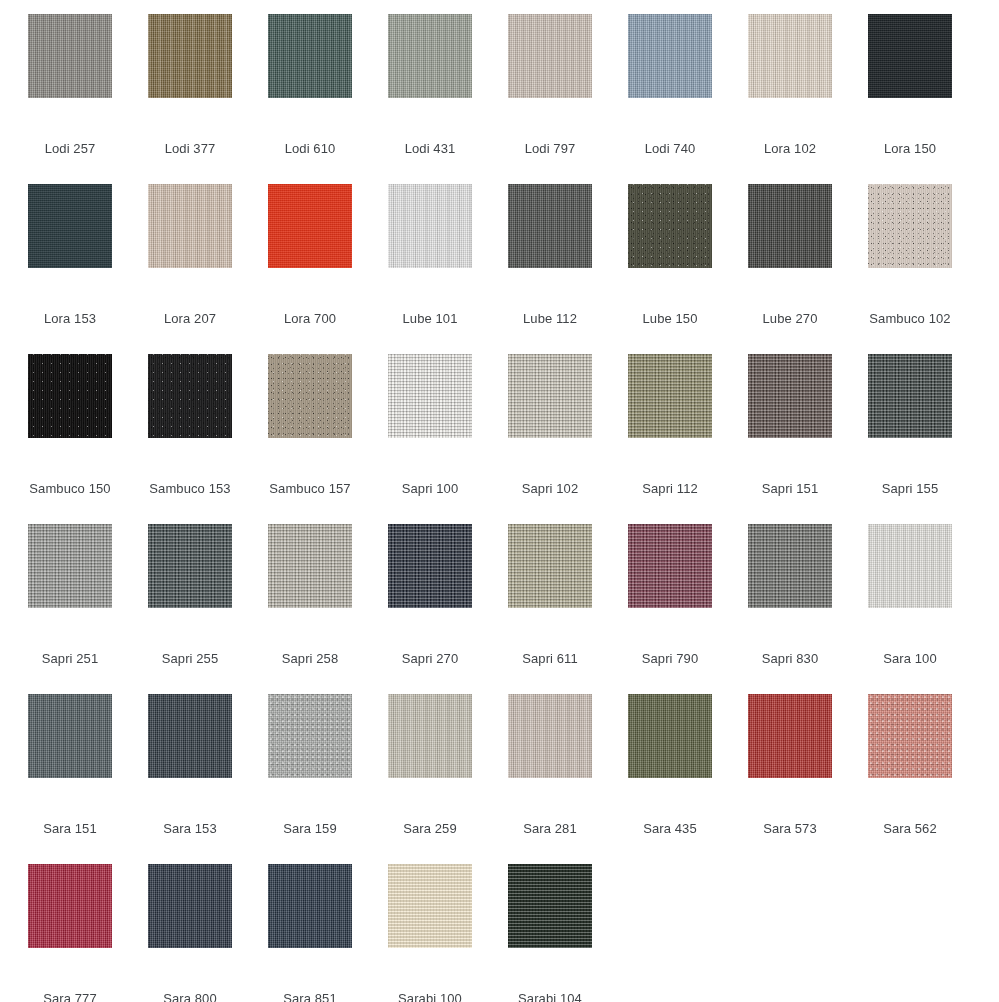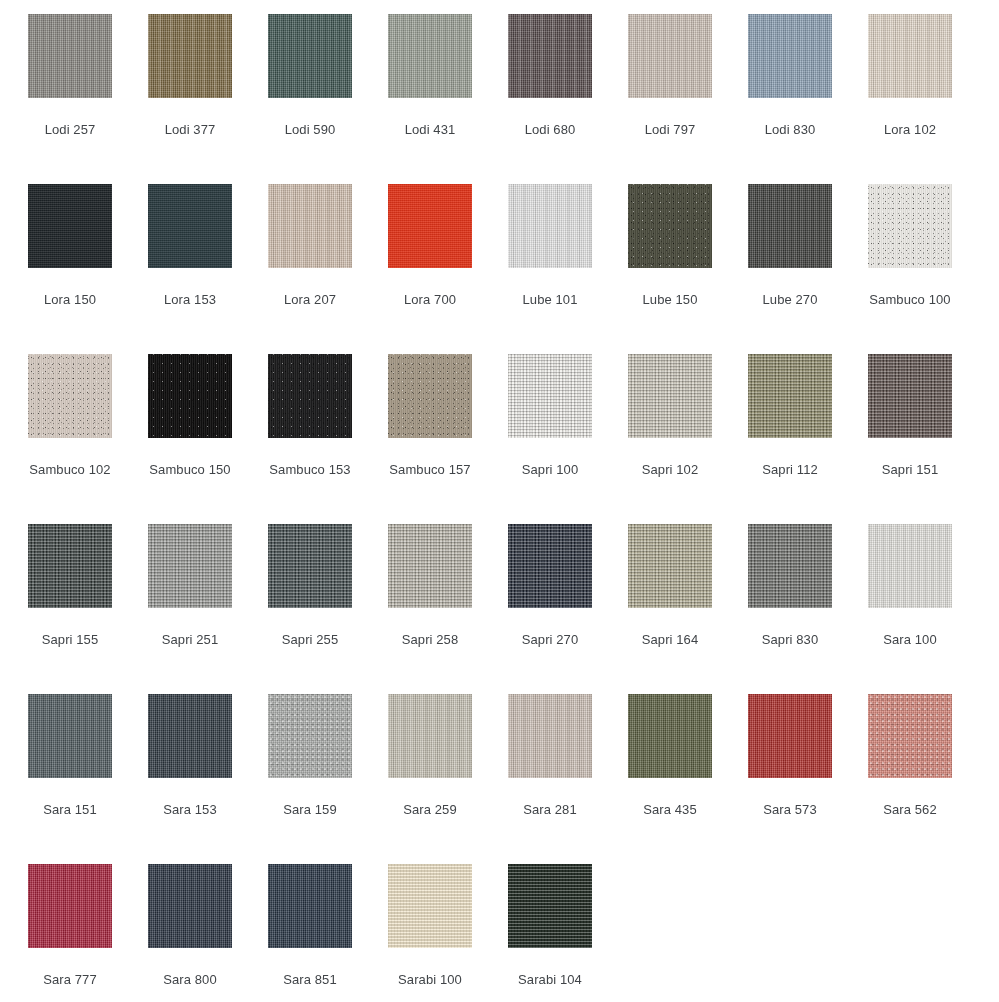--- a/index.html
+++ b/index.html
@@ -169,21 +169,21 @@
     background-position: 0 0, 2px 3px, 0 0;
   }
   .tex-mottle::after {
     background-image:
       repeating-linear-gradient(0deg,
         rgba(255,255,255,0.10) 0px, rgba(255,255,255,0.10) 1px,
         rgba(0,0,0,0.08) 1px,       rgba(0,0,0,0.08) 2px);
   }
 
   .swatch-label {
-    margin-top: 25px;
+    margin-top: 44px;
     font-size: 13px;
     line-height: 14px;
     color: #404448;
     text-align: center;
     white-space: nowrap;
     letter-spacing: 0.1px;
   }
 </style>
 </head>
 <body>
@@ -192,37 +192,33 @@
     <div class="swatch-cell">
       <div class="swatch-chip tex-linen" style="background-color: rgb(138, 135, 130);"></div>
       <div class="swatch-label">Lodi 257</div>
     </div>
     <div class="swatch-cell">
       <div class="swatch-chip tex-slub" style="background-color: rgb(122, 103, 65);"></div>
       <div class="swatch-label">Lodi 377</div>
     </div>
     <div class="swatch-cell">
       <div class="swatch-chip tex-linen" style="background-color: rgb(61, 84, 80);"></div>
-      <div class="swatch-label">Lodi 590</div>
+      <div class="swatch-label">Lodi 610</div>
     </div>
     <div class="swatch-cell">
       <div class="swatch-chip tex-linen" style="background-color: rgb(155, 161, 150);"></div>
       <div class="swatch-label">Lodi 431</div>
     </div>
     <div class="swatch-cell">
-      <div class="swatch-chip tex-slub" style="background-color: rgb(85, 73, 74);"></div>
-      <div class="swatch-label">Lodi 680</div>
-    </div>
-    <div class="swatch-cell">
       <div class="swatch-chip tex-linen" style="background-color: rgb(207, 194, 184);"></div>
       <div class="swatch-label">Lodi 797</div>
     </div>
     <div class="swatch-cell">
       <div class="swatch-chip tex-linen" style="background-color: rgb(139, 160, 180);"></div>
-      <div class="swatch-label">Lodi 830</div>
+      <div class="swatch-label">Lodi 740</div>
     </div>
     <div class="swatch-cell">
       <div class="swatch-chip tex-slub" style="background-color: rgb(222, 210, 196);"></div>
       <div class="swatch-label">Lora 102</div>
     </div>
     <div class="swatch-cell">
       <div class="swatch-chip tex-plain" style="background-color: rgb(29, 35, 38);"></div>
       <div class="swatch-label">Lora 150</div>
     </div>
     <div class="swatch-cell">
@@ -235,32 +231,32 @@
     </div>
     <div class="swatch-cell">
       <div class="swatch-chip tex-plain" style="background-color: rgb(224, 51, 24);"></div>
       <div class="swatch-label">Lora 700</div>
     </div>
     <div class="swatch-cell">
       <div class="swatch-chip tex-slub" style="background-color: rgb(226, 226, 226);"></div>
       <div class="swatch-label">Lube 101</div>
     </div>
     <div class="swatch-cell">
+      <div class="swatch-chip tex-linen" style="background-color: rgb(74, 76, 74);"></div>
+      <div class="swatch-label">Lube 112</div>
+    </div>
+    <div class="swatch-cell">
       <div class="swatch-chip tex-fleck" style="background-color: rgb(75, 76, 62);"></div>
       <div class="swatch-label">Lube 150</div>
     </div>
     <div class="swatch-cell">
       <div class="swatch-chip tex-linen" style="background-color: rgb(60, 61, 58);"></div>
       <div class="swatch-label">Lube 270</div>
     </div>
     <div class="swatch-cell">
-      <div class="swatch-chip tex-fleck" style="background-color: rgb(232, 230, 226);"></div>
-      <div class="swatch-label">Sambuco 100</div>
-    </div>
-    <div class="swatch-cell">
       <div class="swatch-chip tex-fleck" style="background-color: rgb(211, 200, 191);"></div>
       <div class="swatch-label">Sambuco 102</div>
     </div>
     <div class="swatch-cell">
       <div class="swatch-chip tex-fleck" style="background-color: rgb(16, 15, 15);"></div>
       <div class="swatch-label">Sambuco 150</div>
     </div>
     <div class="swatch-cell">
       <div class="swatch-chip tex-fleck" style="background-color: rgb(27, 27, 28);"></div>
       <div class="swatch-label">Sambuco 153</div>
@@ -300,21 +296,25 @@
     <div class="swatch-cell">
       <div class="swatch-chip tex-weave" style="background-color: rgb(187, 183, 171);"></div>
       <div class="swatch-label">Sapri 258</div>
     </div>
     <div class="swatch-cell">
       <div class="swatch-chip tex-weave" style="background-color: rgb(35, 42, 56);"></div>
       <div class="swatch-label">Sapri 270</div>
     </div>
     <div class="swatch-cell">
       <div class="swatch-chip tex-weave" style="background-color: rgb(178, 173, 147);"></div>
-      <div class="swatch-label">Sapri 164</div>
+      <div class="swatch-label">Sapri 611</div>
+    </div>
+    <div class="swatch-cell">
+      <div class="swatch-chip tex-weave" style="background-color: rgb(124, 58, 76);"></div>
+      <div class="swatch-label">Sapri 790</div>
     </div>
     <div class="swatch-cell">
       <div class="swatch-chip tex-weave" style="background-color: rgb(110, 111, 107);"></div>
       <div class="swatch-label">Sapri 830</div>
     </div>
     <div class="swatch-cell">
       <div class="swatch-chip tex-linen" style="background-color: rgb(229, 228, 223);"></div>
       <div class="swatch-label">Sara 100</div>
     </div>
     <div class="swatch-cell">

